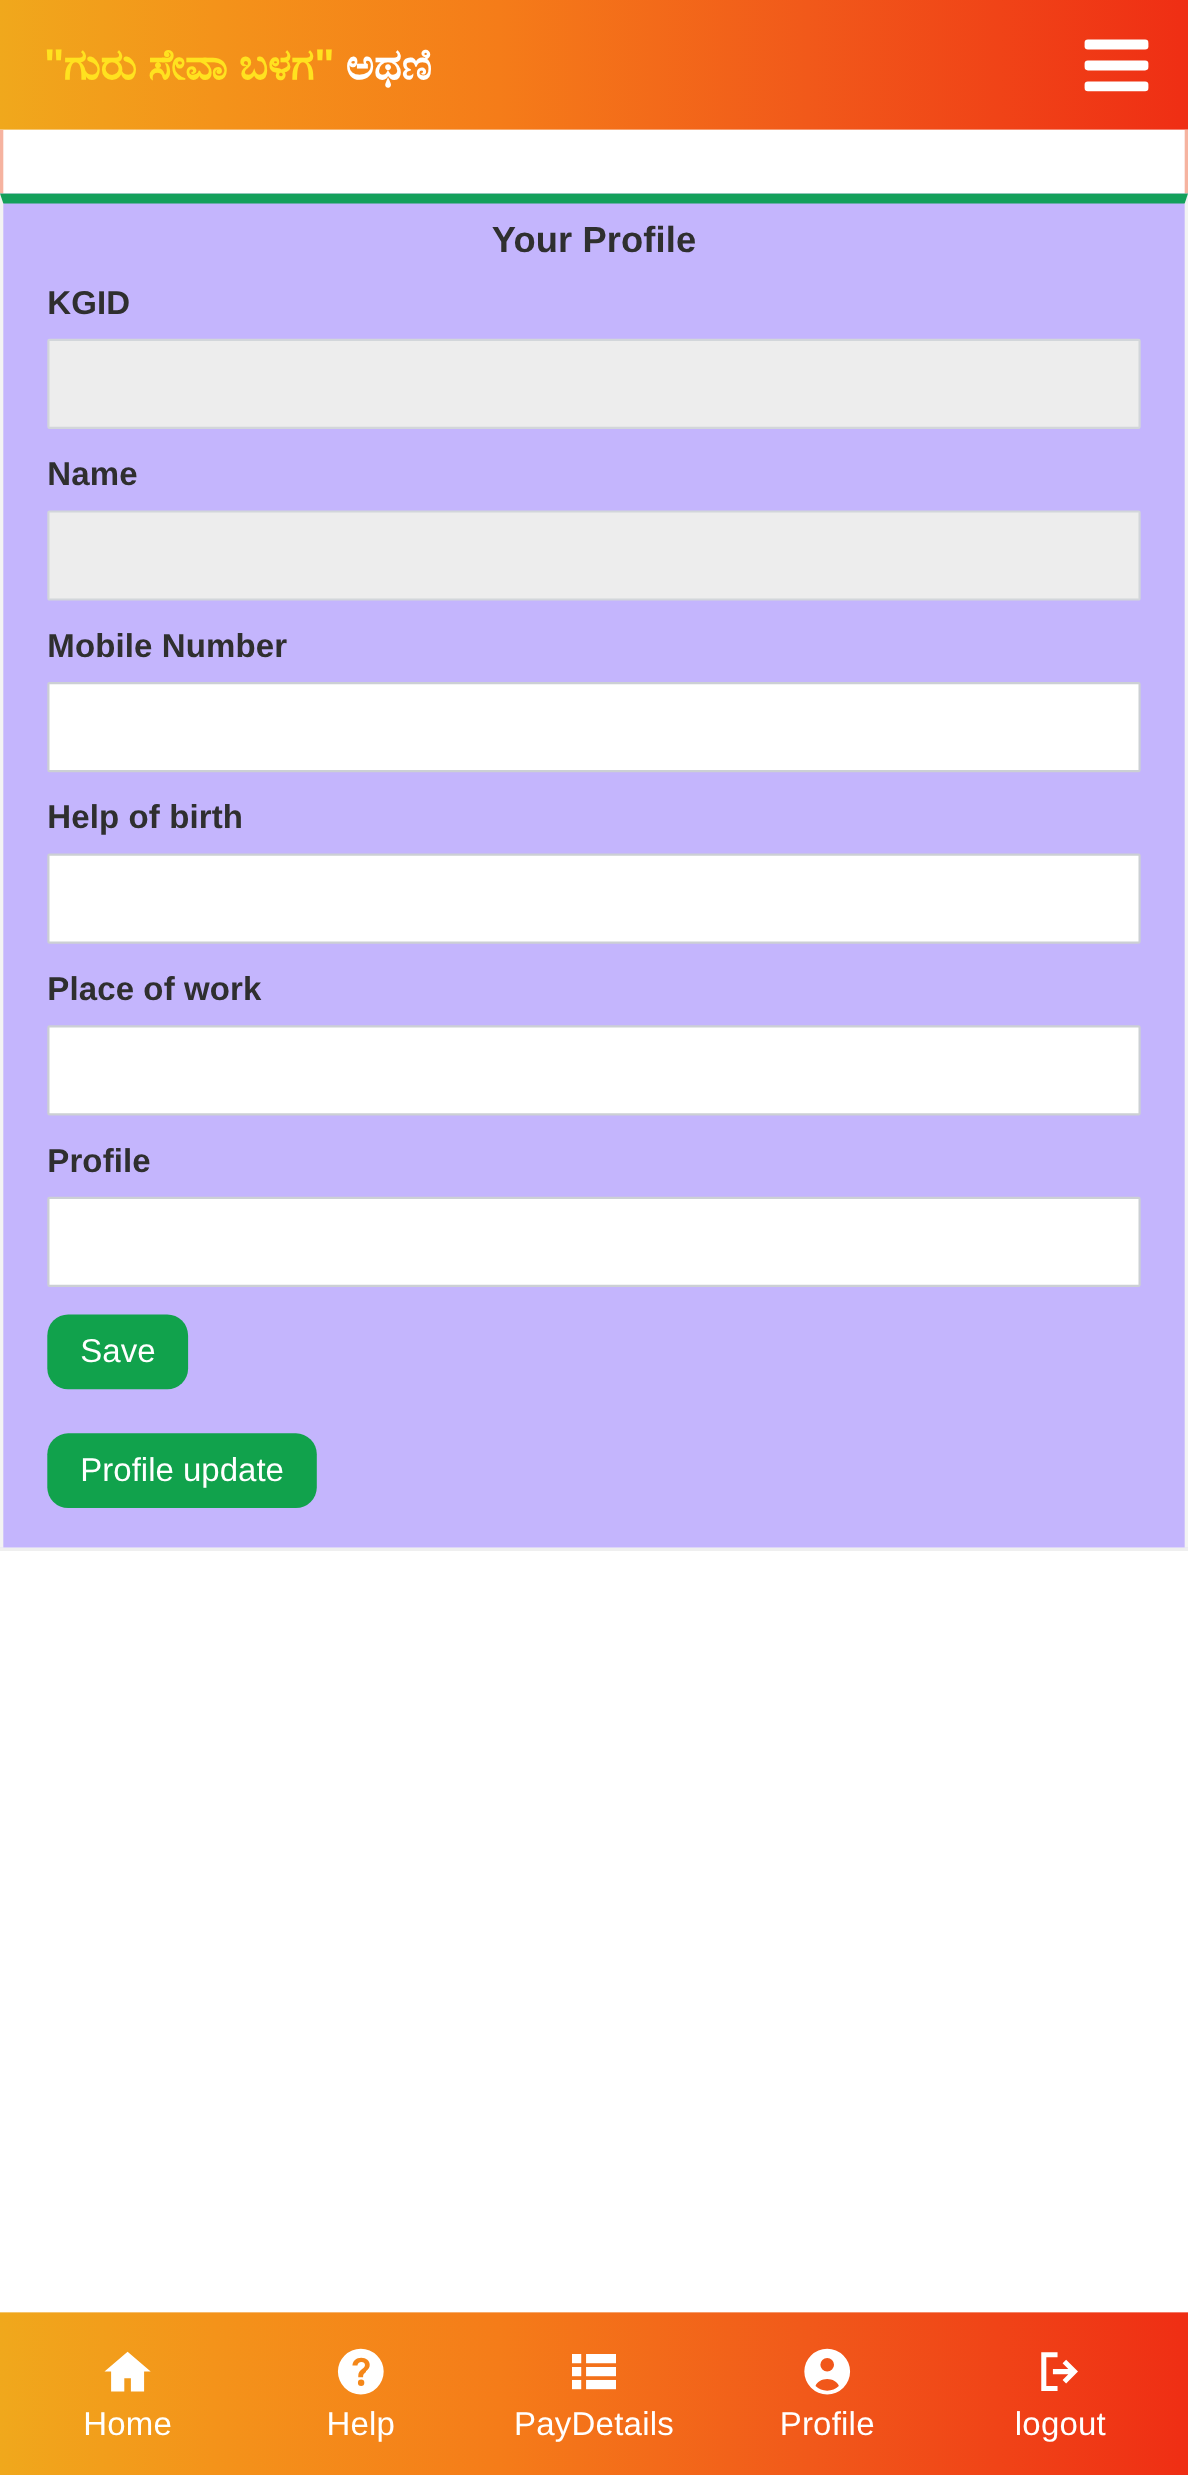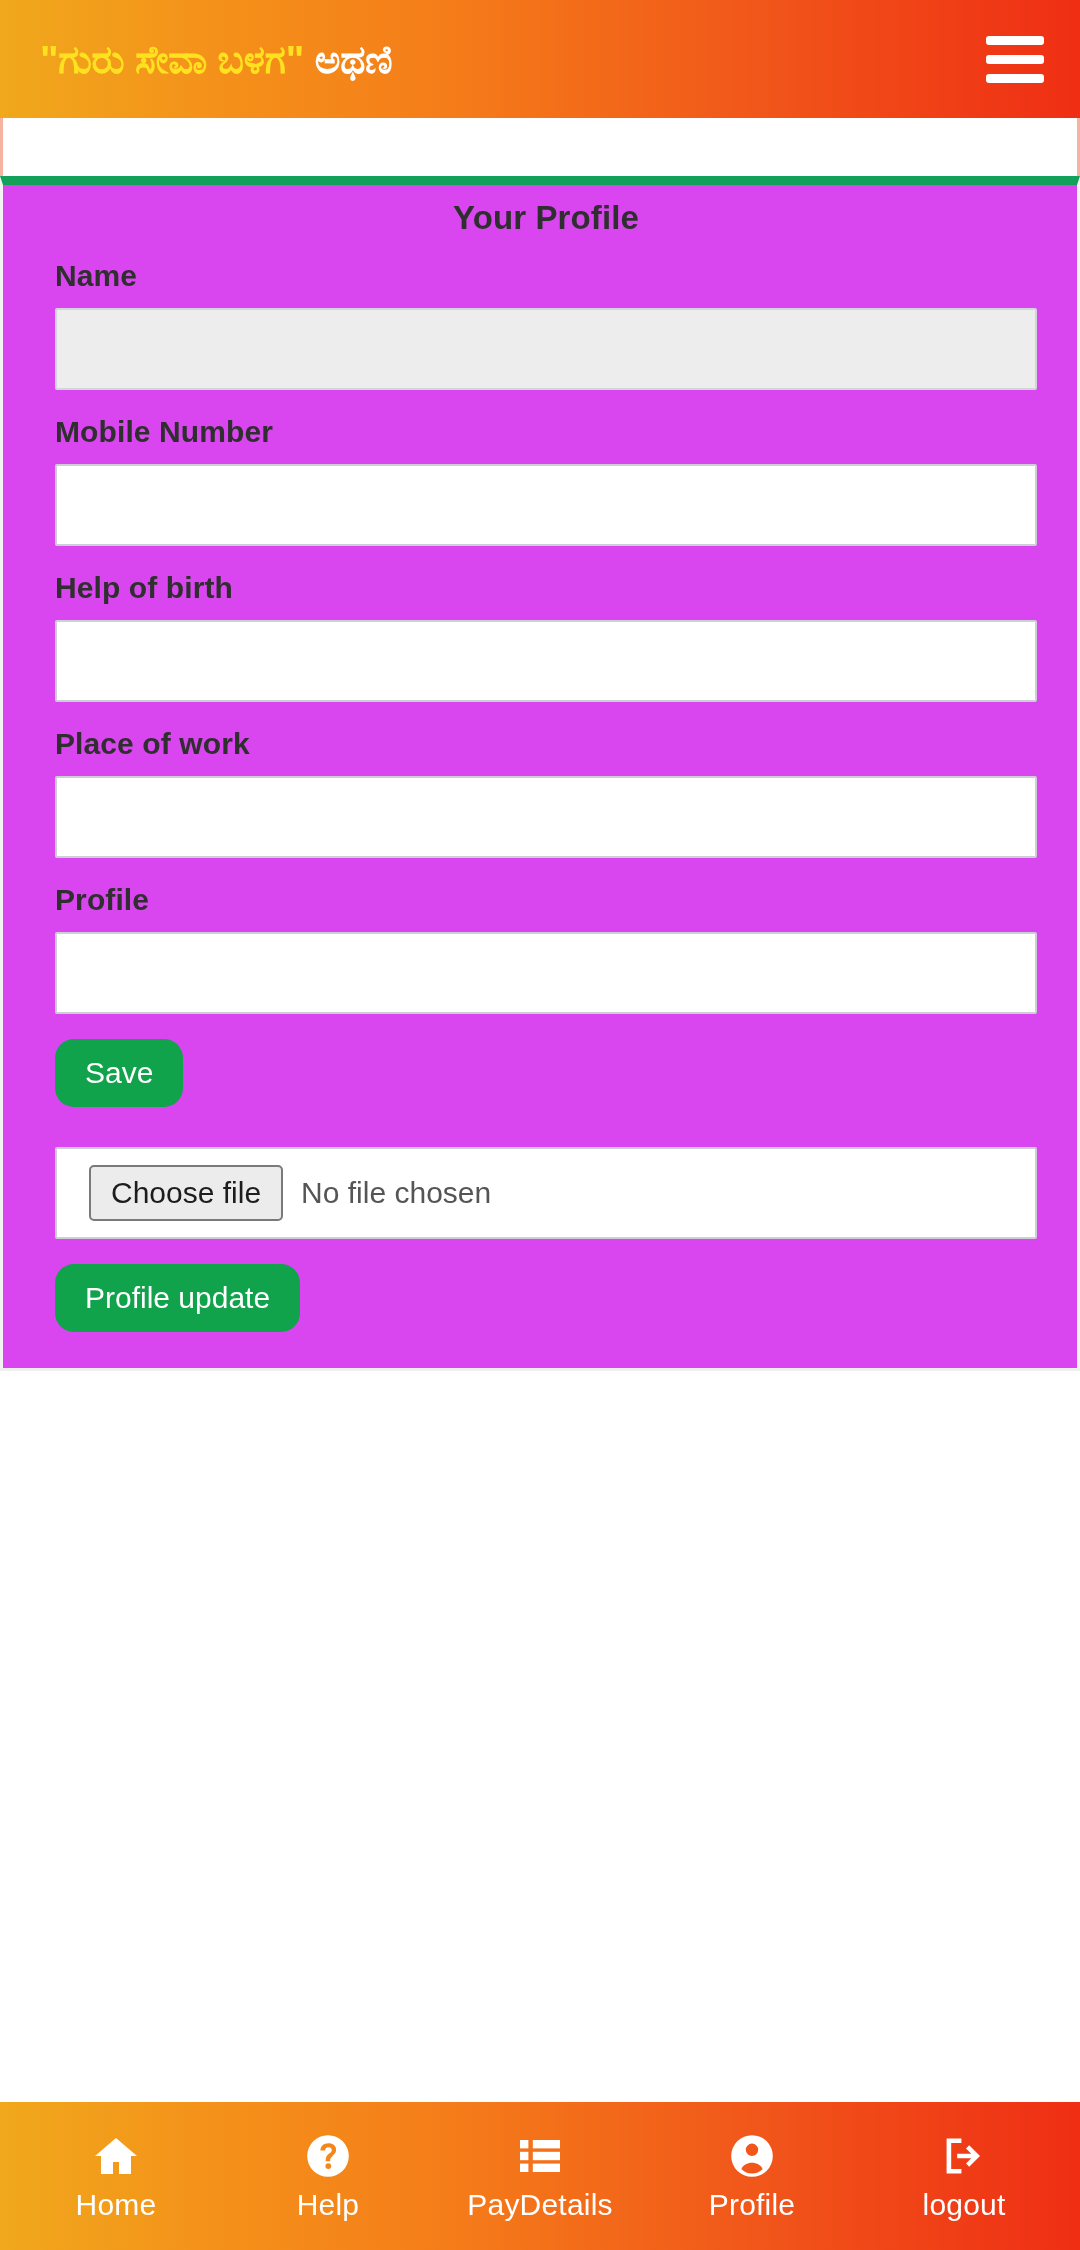--- a/index.html
+++ b/index.html
@@ -74,22 +74,22 @@
     height: 58px;
     background: #ffffff;
     border-left: 3px solid #f6b3a0;
     border-right: 3px solid #f6b3a0;
   }
 
   .card {
     border-top: 9px solid #13a05b;
     border-left: 3px solid #f3f3f3;
     border-right: 3px solid #f3f3f3;
-    background: #d946ef;
-    padding: 0 40px 26px 52px;
+    background: #c4b5fd;
+    padding: 0 40px 26px 40px;
   }
 
   .card-title {
     text-align: center;
     font-size: 33px;
     font-weight: 700;
     color: #2f2f2f;
     padding: 14px 0 22px 0;
     letter-spacing: 0.1px;
   }
@@ -229,20 +229,24 @@
   <main class="page-body">
 
     <div class="spacer-band"></div>
 
     <section class="card">
 
       <h1 class="card-title">Your Profile</h1>
 
       <div id="fields-container">
           <div class="field-group">
+            <label class="field-label">KGID</label>
+            <input class="field-input is-disabled" type="text" disabled="disabled" value="" style="">
+          </div>
+          <div class="field-group">
             <label class="field-label">Name</label>
             <input class="field-input is-disabled" type="text" disabled="disabled" value="" style="">
           </div>
           <div class="field-group">
             <label class="field-label">Mobile Number</label>
             <input class="field-input" type="text" value="" style="">
           </div>
           <div class="field-group">
             <label class="field-label">Help of birth</label>
             <input class="field-input" type="text" value="" style="">
@@ -255,24 +259,20 @@
             <label class="field-label">Profile</label>
             <input class="field-input" type="password" value="" style="">
           </div>
         </div>
 
       <div class="save-row">
         <button class="btn-primary">Save</button>
       </div>
 
       <div class="field-group">
-        <div class="file-control">
-          <button class="choose-file-btn">Choose file</button>
-          <span class="file-status">No file chosen</span>
-        </div>
       </div>
 
       <div class="update-row">
         <button class="btn-primary">Profile update</button>
       </div>
 
     </section>
 
     <div class="card-bottom-rule"></div>
 

